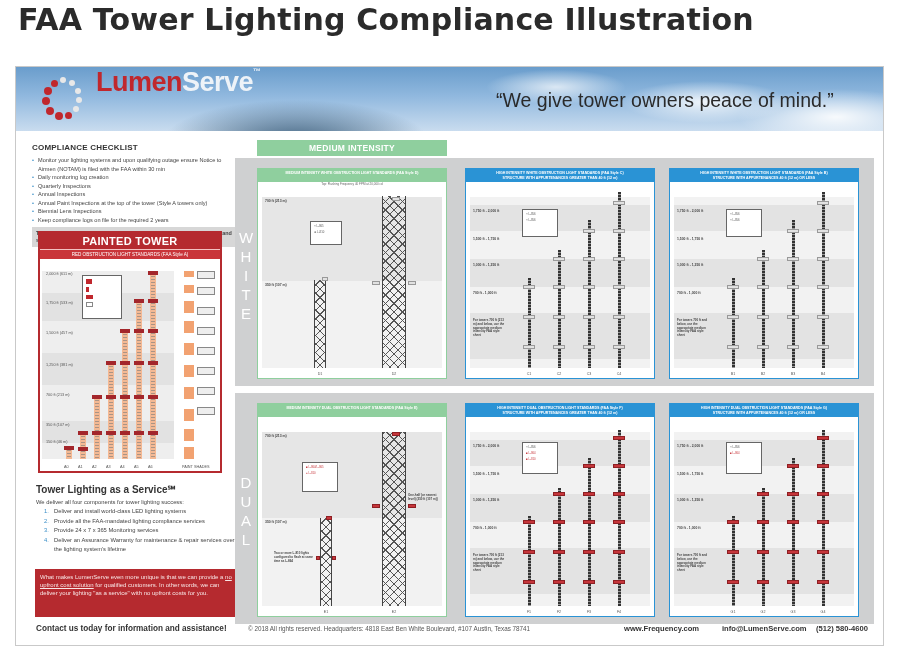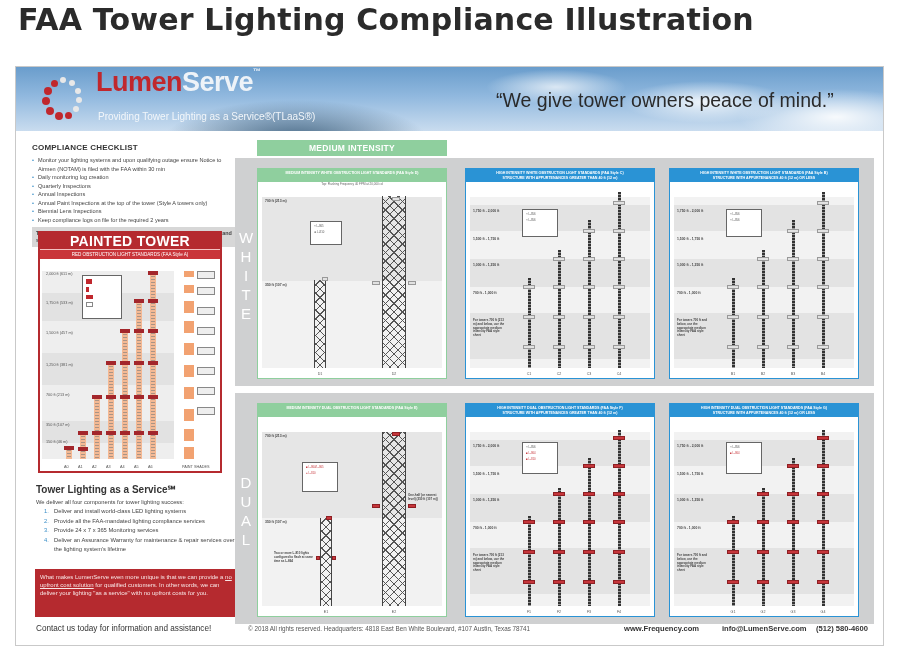--- a/index.html
+++ b/index.html
@@ -42,21 +42,21 @@
 
   
   .checklist { position: absolute; left: 16px; top: 76px; width: 205px; }
   .checklist h3 { font-size: 8px; font-weight: bold; color: #333; letter-spacing: 0.2px; margin-bottom: 4px; }
   .checklist ul { list-style: none; }
   .checklist li { font-size: 5.6px; color: #444; line-height: 8.5px; padding-left: 6px; position: relative; }
   .checklist li::before { content: "•"; color: #3a8fc8; position: absolute; left: 0; top: 0; }
   .guideline { background: #d7d7d7; font-size: 5.4px; font-weight: bold; color: #444; padding: 3px 4px; margin-top: 3px; line-height: 7px; }
 
   .painted { position: absolute; left: 22px; top: 164px; width: 184px; height: 242px; border: 2px solid #b52a2f; background: #fff; }
-  .painted-head { background: #b52a2f; color: #fff; text-align: center; font-weight: bold; font-size: 14px; height: 16px; line-height: 16px; letter-spacing: 0.3px; }
+  .painted-head { background: #b52a2f; color: #fff; text-align: center; font-weight: bold; font-size: 11px; height: 16px; line-height: 16px; letter-spacing: 0.3px; }
   .painted-sub { background: #c9353a; color: #fff; text-align: center; font-size: 4.6px; height: 10px; line-height: 10px; border-top: 1px solid #f3c2c2; }
   .painted-body { position: absolute; left: 2px; top: 30px; width: 176px; height: 206px; }
   .pband { position: absolute; left: 0; width: 132px; }
   .ptower { position: absolute; bottom: 10px; width: 6px; background: #f4b994; }
   .ptower i { position: absolute; left: 1px; width: 4px; height: 100%; background: repeating-linear-gradient(180deg, #7a7a7a 0 1px, transparent 1px 3px); opacity: 0.6; }
   .pmark { position: absolute; width: 10px; height: 4px; background: #a3262b; }
   .plabel { position: absolute; font-size: 3.8px; color: #555; }
   .pswatch { position: absolute; left: 142px; width: 10px; height: 12px; background: #f2a271; }
   .pkey { position: absolute; left: 155px; width: 18px; height: 8px; border: 1px solid #888; background: #eee; }
   .pcol { position: absolute; bottom: 0; font-size: 3.8px; color: #555; }
@@ -66,21 +66,21 @@
   .tlaas p { font-size: 5.8px; color: #444; margin-bottom: 2px; }
   .tlaas ol { list-style: none; margin-left: 8px; }
   .tlaas li { font-size: 5.8px; color: #444; line-height: 9.5px; position: relative; padding-left: 10px; }
   .tlaas li .n { position: absolute; left: 0; color: #3a8fc8; }
 
   .redbox { position: absolute; left: 19px; top: 502px; width: 208px; height: 48px; background: #b52a2f; color: #f8e6e6; font-size: 6px; line-height: 8.2px; padding: 4px 5px; }
   .redbox u { text-decoration: underline; }
 
   
   .footer { position: absolute; left: 20px; top: 556px; width: 840px; height: 16px; font-size: 7px; color: #444; }
-  .footer .cta { position: absolute; left: 0; top: 1px; font-weight: normal; font-size: 8.2px; color: #333; }
+  .footer .cta { position: absolute; left: 0; top: 1px; font-weight: bold; font-size: 8.2px; color: #333; }
   .footer .copy { position: absolute; left: 212px; top: 2px; font-size: 6.3px; color: #555; }
   .footer .web { position: absolute; left: 588px; top: 1px; font-weight: bold; font-size: 7.6px; color: #333; }
   .footer .mail { position: absolute; left: 686px; top: 1px; font-weight: bold; font-size: 7.6px; color: #333; text-align: right; }
   .footer .phone { position: absolute; left: 780px; top: 1px; font-weight: bold; font-size: 7.6px; color: #333; }
 
   
   .hdr { position: absolute; height: 16px; line-height: 16px; text-align: center; color: #fff; font-weight: bold; font-size: 8.5px; letter-spacing: 0.3px; }
   .hdr-med { left: 241px; top: 73px; width: 190px; background: #8fcf9e; }
   .hdr-high { left: 449px; top: 73px; width: 384px; background: #2a93d5; }
 
@@ -128,21 +128,20 @@
       <span style="left:9px;top:3px;width:7px;height:7px;background:#c0272d"></span>
       <span style="left:2px;top:10px;width:8px;height:8px;background:#c0272d"></span>
       <span style="left:0;top:20px;width:8px;height:8px;background:#c0272d"></span>
       <span style="left:4px;top:30px;width:8px;height:8px;background:#c0272d"></span>
       <span style="left:13px;top:35px;width:8px;height:8px;background:#c0272d"></span>
       <span style="left:23px;top:35px;width:7px;height:7px;background:#c0272d"></span>
     </div>
     <div class="brand">
       <span class="lumen">Lumen</span><span class="serve">Serve</span><span class="tm">™</span>
     </div>
-    <div class="tagline">Providing Tower Lighting as a Service®(TLaaS®)</div>
     <div class="quote">“We give tower owners peace of mind.”</div>
   </div>
 
   <div class="checklist">
     <h3>COMPLIANCE CHECKLIST</h3>
     <ul>
       <li>Monitor your lighting systems and upon qualifying outage ensure Notice to Airmen (NOTAM) is filed with the FAA within 30 min</li>
       <li>Daily monitoring log creation</li>
       <li>Quarterly Inspections</li>
       <li>Annual Inspections</li>

